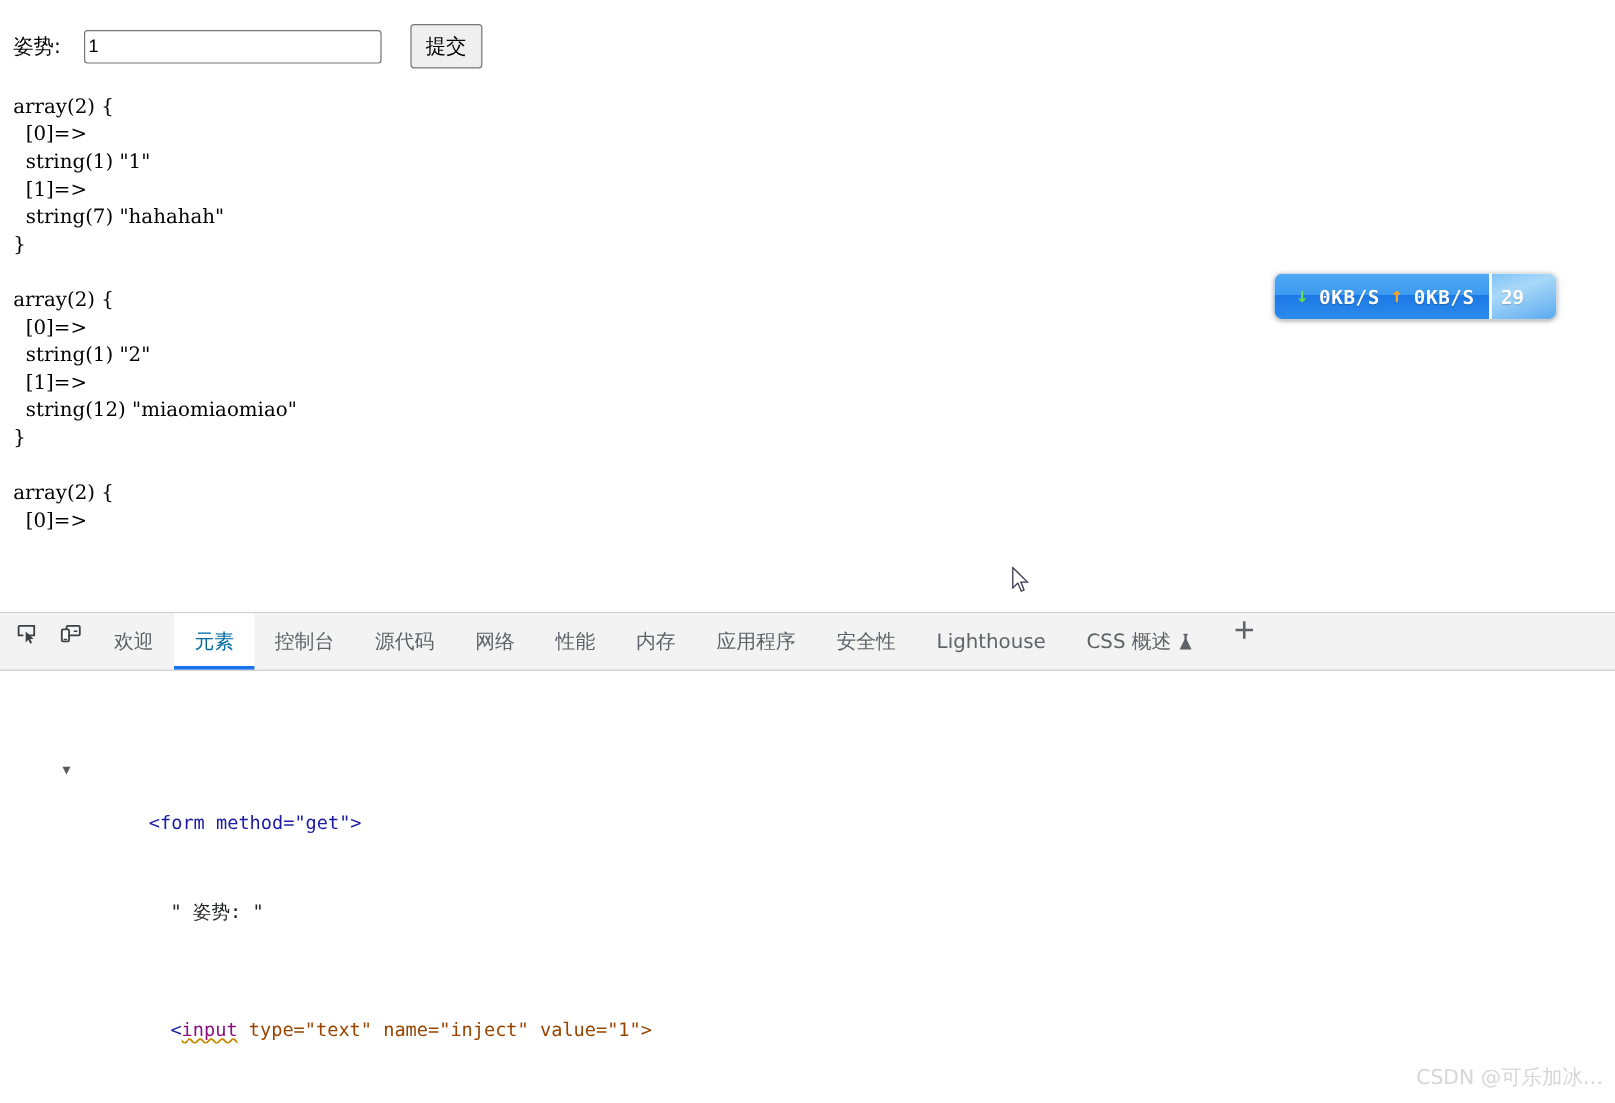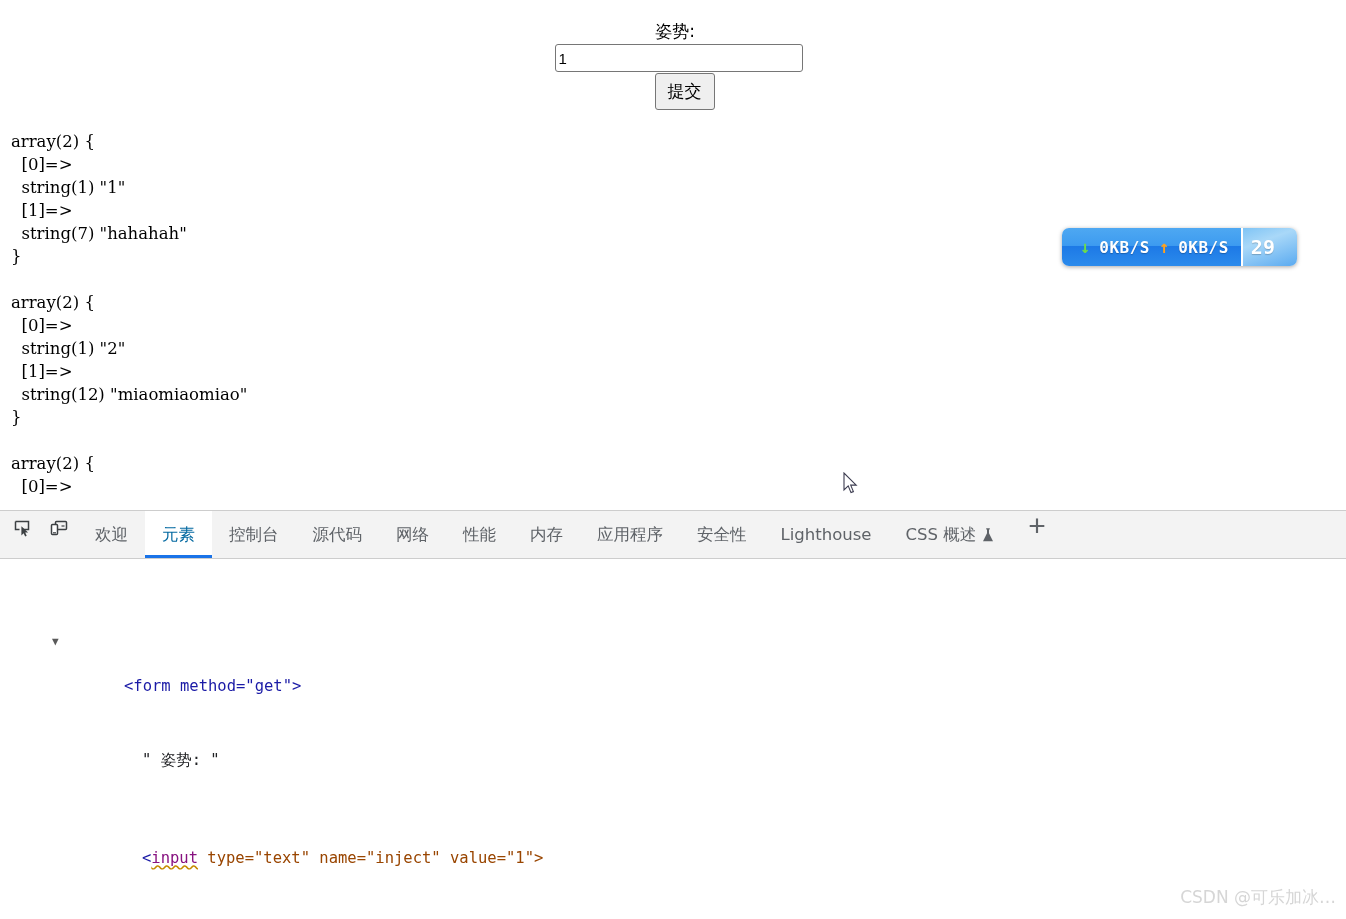--- a/index.html
+++ b/index.html
@@ -35,22 +35,21 @@
     color: #000000;
     letter-spacing: -0.5px;
     white-space: nowrap;
   }
 
   #form-row {
     margin-top: 20px;
     padding-left: 11px;
     display: flex;
     align-items: center;
-    gap: 1px;
-    flex-direction: column;
+    gap: 12px;
   }
   #form-label {
     font-family: "DejaVu Sans", "Liberation Sans", sans-serif;
     font-size: 17px;
     color: #000;
     margin-right: 7px;
     white-space: nowrap;
   }
   #inject-input {
     width: 240px;
@@ -121,21 +120,21 @@
   #net-weather-panel {
     width: 46px;
     background: linear-gradient(160deg,#7fc4f5 0%,#a9d8f8 35%,#5aaaf0 100%);
     border-left: 2px solid #ffffff;
     display: flex;
     align-items: center;
     padding-left: 8px;
   }
   #net-temp {
     color: #ffffff;
-    font-size: 20px;
+    font-size: 16px;
     font-weight: bold;
     text-shadow: 0 1px 1px rgba(0,0,0,0.2);
     white-space: nowrap;
   }
 
   
   #mouse-cursor {
     position: absolute;
     left: 843px;
     top: 472px;

